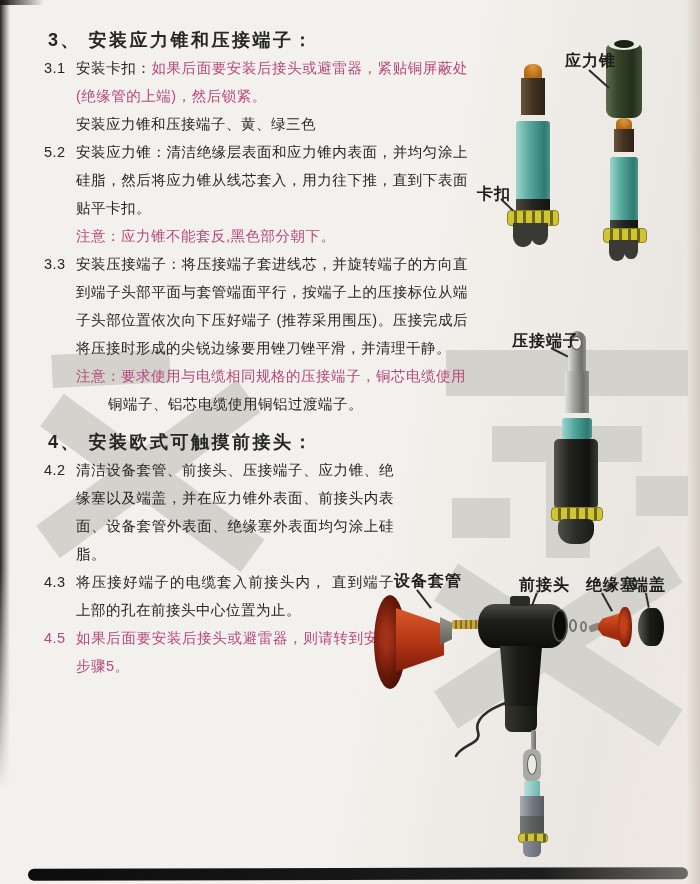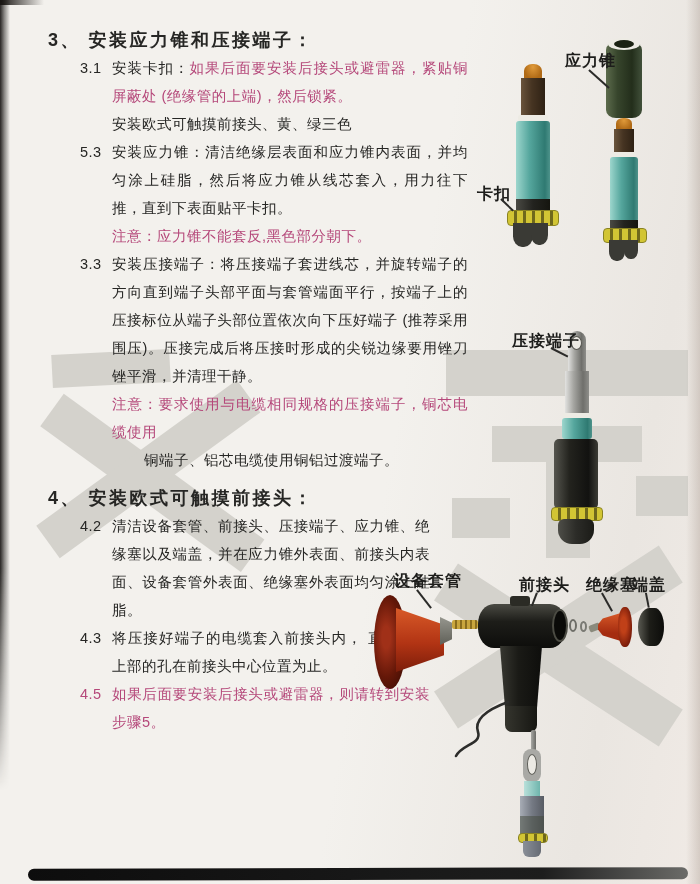--- a/index.html
+++ b/index.html
@@ -17,21 +17,21 @@
             mask-image:linear-gradient(to bottom,#000 72%,transparent);}
   .edge-topleft{left:0;top:0;width:44px;height:5px;background:linear-gradient(to right,#181512,rgba(24,21,18,0));}
   .edge-right{right:0;top:0;width:14px;height:884px;background:linear-gradient(to left,rgba(150,132,120,.30),rgba(150,132,120,0));}
   .edge-bottombar{left:28px;top:868px;width:660px;height:12px;border-radius:6px;
     background:linear-gradient(90deg,#0d0d0d,#1d1d1d 78%,#6b6b68);transform:rotate(-.15deg);}
   
   .textcol{position:absolute;left:44px;top:26px;width:424px;z-index:3;
            color:#262624;font-size:14.5px;line-height:28px;letter-spacing:.5px;text-align:justify;}
   .heading{font-size:18px;font-weight:bold;letter-spacing:2.5px;line-height:28px;padding-left:4px;white-space:nowrap;}
   .h4{margin-top:10px;}
-  .item{display:flex;margin-left:36px;}
+  .item{display:flex;}
   .item .num{width:32px;flex:none;}
   .item .body{flex:1;}
   .item.narrow .body{max-width:318px;}
   .pink{color:#b5487a;}
   .note2{padding-left:32px;}
   
   .fig{position:absolute;z-index:4;}
   .part{position:absolute;}
   .flabel{position:absolute;z-index:5;font-size:16px;font-weight:bold;color:#1d1d1b;letter-spacing:1px;white-space:nowrap;}
   .lead-line{position:absolute;z-index:5;height:1.8px;background:#2b2b29;transform-origin:0 50%;}
@@ -65,26 +65,26 @@
   </div>
 
   <div class="textcol">
 
     <div class="heading">3、 安装应力锥和压接端子：</div>
 
     <div class="item">
       <span class="num">3.1</span>
       <div class="body">
         <span>安装卡扣：</span><span class="pink">如果后面要安装后接头或避雷器，紧贴铜屏蔽处 (绝缘管的上端)，然后锁紧。</span>
-        <div>安装欧式可触摸前接头、黄、绿三色</div>
+        <div>安装应力锥和压接端子、黄、绿三色</div>
       </div>
     </div>
 
     <div class="item">
-      <span class="num">5.3</span>
+      <span class="num">5.2</span>
       <div class="body">
         <span>安装应力锥：</span><span>清洁绝缘层表面和应力锥内表面，并均匀涂上硅脂，然后将应力锥从线芯套入，用力往下推，直到下表面贴平卡扣。</span>
         <div class="pink">注意：应力锥不能套反,黑色部分朝下。</div>
       </div>
     </div>
 
     <div class="item">
       <span class="num">3.3</span>
       <div class="body">
         <span>安装压接端子：</span><span>将压接端子套进线芯，并旋转端子的方向直到端子头部平面与套管端面平行，按端子上的压接标位从端子头部位置依次向下压好端子 (推荐采用围压)。压接完成后将压接时形成的尖锐边缘要用锉刀锉平滑，并清理干静。</span>

